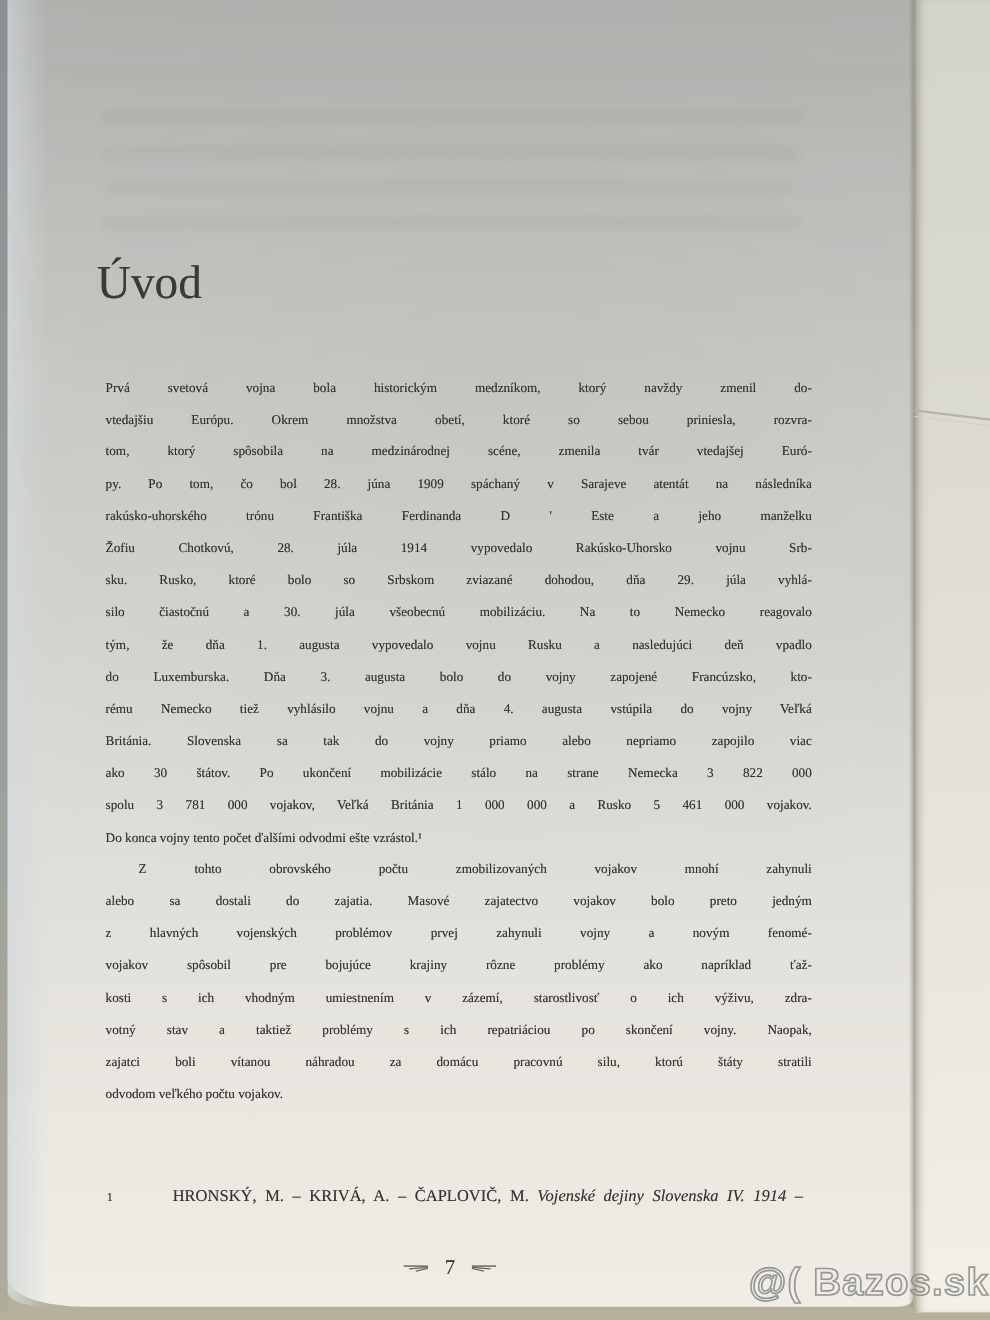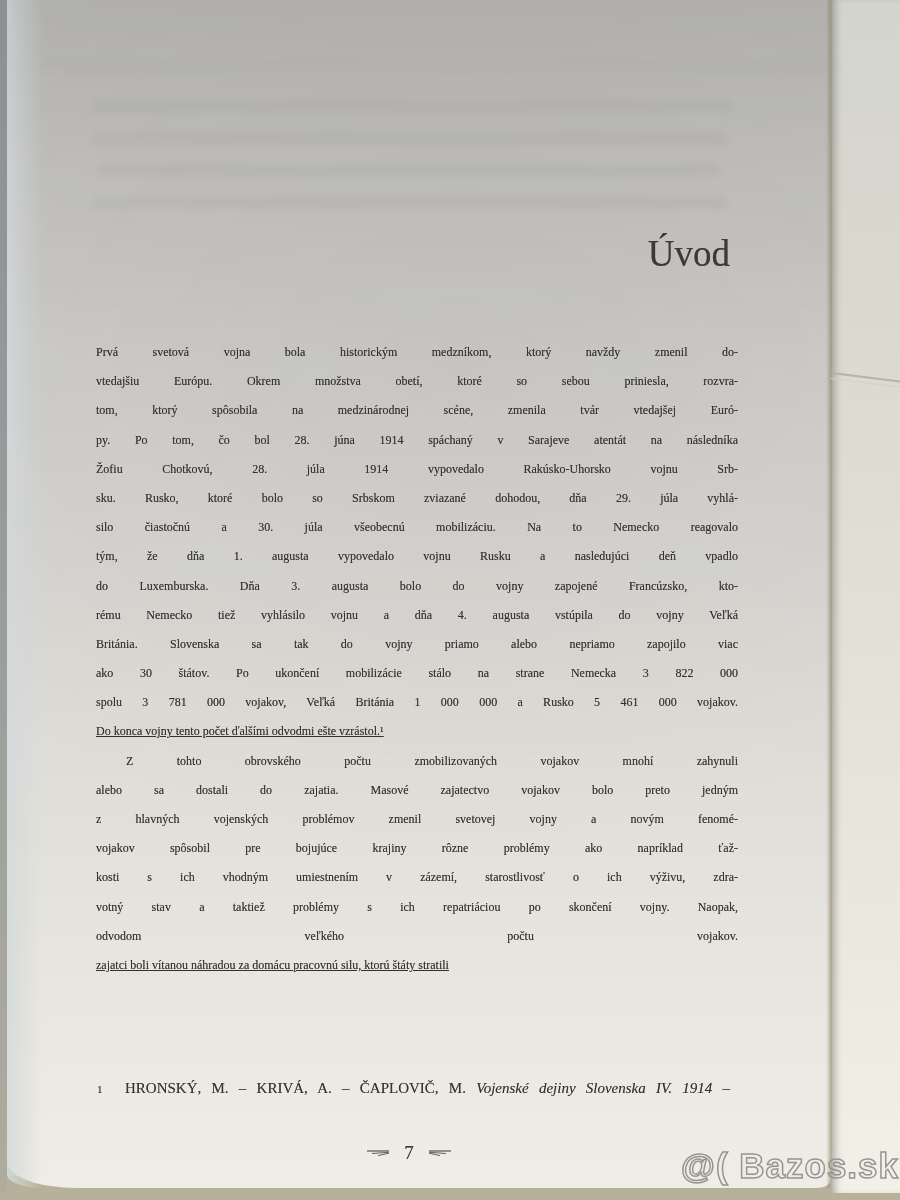--- a/index.html
+++ b/index.html
@@ -56,40 +56,40 @@
   .ghost-line { height:13px; margin-bottom:19px; background:#85857f; filter:blur(3.5px); border-radius:6px; }
   .ghost-line.g1 { width:100%; }
   .ghost-line.g2 { width:99%; }
   .ghost-line.g3 { width:97%; margin-left:1%; }
   .ghost-line.g4 { width:99%; }
   .ghost-top { position:absolute; left:40px; top:62px; width:800px; height:8px; background:#8a8a84; opacity:.06; filter:blur(3px); }
 
   
   .title {
     position:absolute; top:233px; left:88px; width:642px;
-    font-size:37px; line-height:1.15; text-align:right;
+    font-size:43px; line-height:1.15; text-align:left;
     color:#3b3a36; text-shadow:0 0 0.6px rgba(55,55,50,0.55);
   }
   .body-text {
     position:absolute; top:338px; left:96px; width:642px;
     font-size:12px; line-height:29.2px; color:#32312e;
     text-shadow:0 0 0.5px rgba(55,55,50,0.5);
   }
   .tline { text-align:justify; text-align-last:justify; height:29.2px; overflow:visible; }
-  .para .tline:last-child { text-align-last:left;text-decoration:underline; }
+  .para .tline:last-child { text-align-last:left; }
   .para-2 .tline:first-child { text-indent:30px;font-family:Liberation Serif, serif; }
 
   .footnote {
     position:absolute; top:1076px; left:88px; width:642px;
     font-size:15px; line-height:24.5px; color:#34332f;
     text-shadow:0 0 0.4px rgba(55,55,50,0.5);
   }
   .fn-marker { position:absolute; left:9px; top:1px; font-size:11px; color:#3a3935; }
   .fn-body { padding-left:37px; }
-  .fn-line1 { text-align:justify; text-align-last:justify; }
+  .fn-line1 { text-align:justify; text-align-last:justify;margin-left:32px; }
   .italic { font-style:italic; }
 
   .pageno-row {
     position:absolute; top:1142px; left:88px; width:642px;
     display:flex; align-items:center; justify-content:center; gap:13px;
   }
   .pageno { font-size:19px; color:#3c3b37; text-shadow:0 0 0.4px rgba(55,55,50,0.5); }
   .orn { display:block; opacity:.85; }
 
   .watermark {
@@ -123,41 +123,42 @@
     <div class="ghost-line g4"></div>
   </div>
 
   <div class="title">Úvod</div>
 
   <div class="body-text">
     <div class="para para-1">
         <div class="tline">Prvá svetová vojna bola historickým medzníkom, ktorý navždy zmenil do-</div>
         <div class="tline">vtedajšiu Európu. Okrem množstva obetí, ktoré so sebou priniesla, rozvra-</div>
         <div class="tline">tom, ktorý spôsobila na medzinárodnej scéne, zmenila tvár vtedajšej Euró-</div>
-        <div class="tline">py. Po tom, čo bol 28. júna 1914 spáchaný v Sarajeve atentát na následníka</div>
+        <div class="tline">py. Po tom, čo bol 28. júna 1909 spáchaný v Sarajeve atentát na následníka</div>
+        <div class="tline">rakúsko-uhorského trónu Františka Ferdinanda D ' Este a jeho manželku</div>
         <div class="tline">Žofiu Chotkovú, 28. júla 1914 vypovedalo Rakúsko-Uhorsko vojnu Srb-</div>
         <div class="tline">sku. Rusko, ktoré bolo so Srbskom zviazané dohodou, dňa 29. júla vyhlá-</div>
         <div class="tline">silo čiastočnú a 30. júla všeobecnú mobilizáciu. Na to Nemecko reagovalo</div>
         <div class="tline">tým, že dňa 1. augusta vypovedalo vojnu Rusku a nasledujúci deň vpadlo</div>
         <div class="tline">do Luxemburska. Dňa 3. augusta bolo do vojny zapojené Francúzsko, kto-</div>
         <div class="tline">rému Nemecko tiež vyhlásilo vojnu a dňa 4. augusta vstúpila do vojny Veľká</div>
         <div class="tline">Británia. Slovenska sa tak do vojny priamo alebo nepriamo zapojilo viac</div>
         <div class="tline">ako 30 štátov. Po ukončení mobilizácie stálo na strane Nemecka 3 822 000</div>
         <div class="tline">spolu 3 781 000 vojakov, Veľká Británia 1 000 000 a Rusko 5 461 000 vojakov.</div>
         <div class="tline">Do konca vojny tento počet ďalšími odvodmi ešte vzrástol.¹</div>
       </div>
     <div class="para para-2">
         <div class="tline">Z tohto obrovského počtu zmobilizovaných vojakov mnohí zahynuli</div>
         <div class="tline">alebo sa dostali do zajatia. Masové zajatectvo vojakov bolo preto jedným</div>
-        <div class="tline">z hlavných vojenských problémov zmenil svetovej vojny a novým fenomé-</div>
+        <div class="tline">z hlavných vojenských problémov prvej zahynuli vojny a novým fenomé-</div>
         <div class="tline">vojakov spôsobil pre bojujúce krajiny rôzne problémy ako napríklad ťaž-</div>
         <div class="tline">kosti s ich vhodným umiestnením v zázemí, starostlivosť o ich výživu, zdra-</div>
         <div class="tline">votný stav a taktiež problémy s ich repatriáciou po skončení vojny. Naopak,</div>
+        <div class="tline">zajatci boli vítanou náhradou za domácu pracovnú silu, ktorú štáty stratili</div>
         <div class="tline">odvodom veľkého počtu vojakov.</div>
-        <div class="tline">zajatci boli vítanou náhradou za domácu pracovnú silu, ktorú štáty stratili</div>
       </div>
   </div>
 
   <div class="footnote">
     <span class="fn-marker">1</span>
     <div class="fn-body">
       <div class="fn-line1">
         <span>HRONSKÝ, M. – KRIVÁ, A. – ČAPLOVIČ, M. </span><span class="italic">Vojenské dejiny Slovenska IV. 1914 –</span>
       </div>
     </div>

